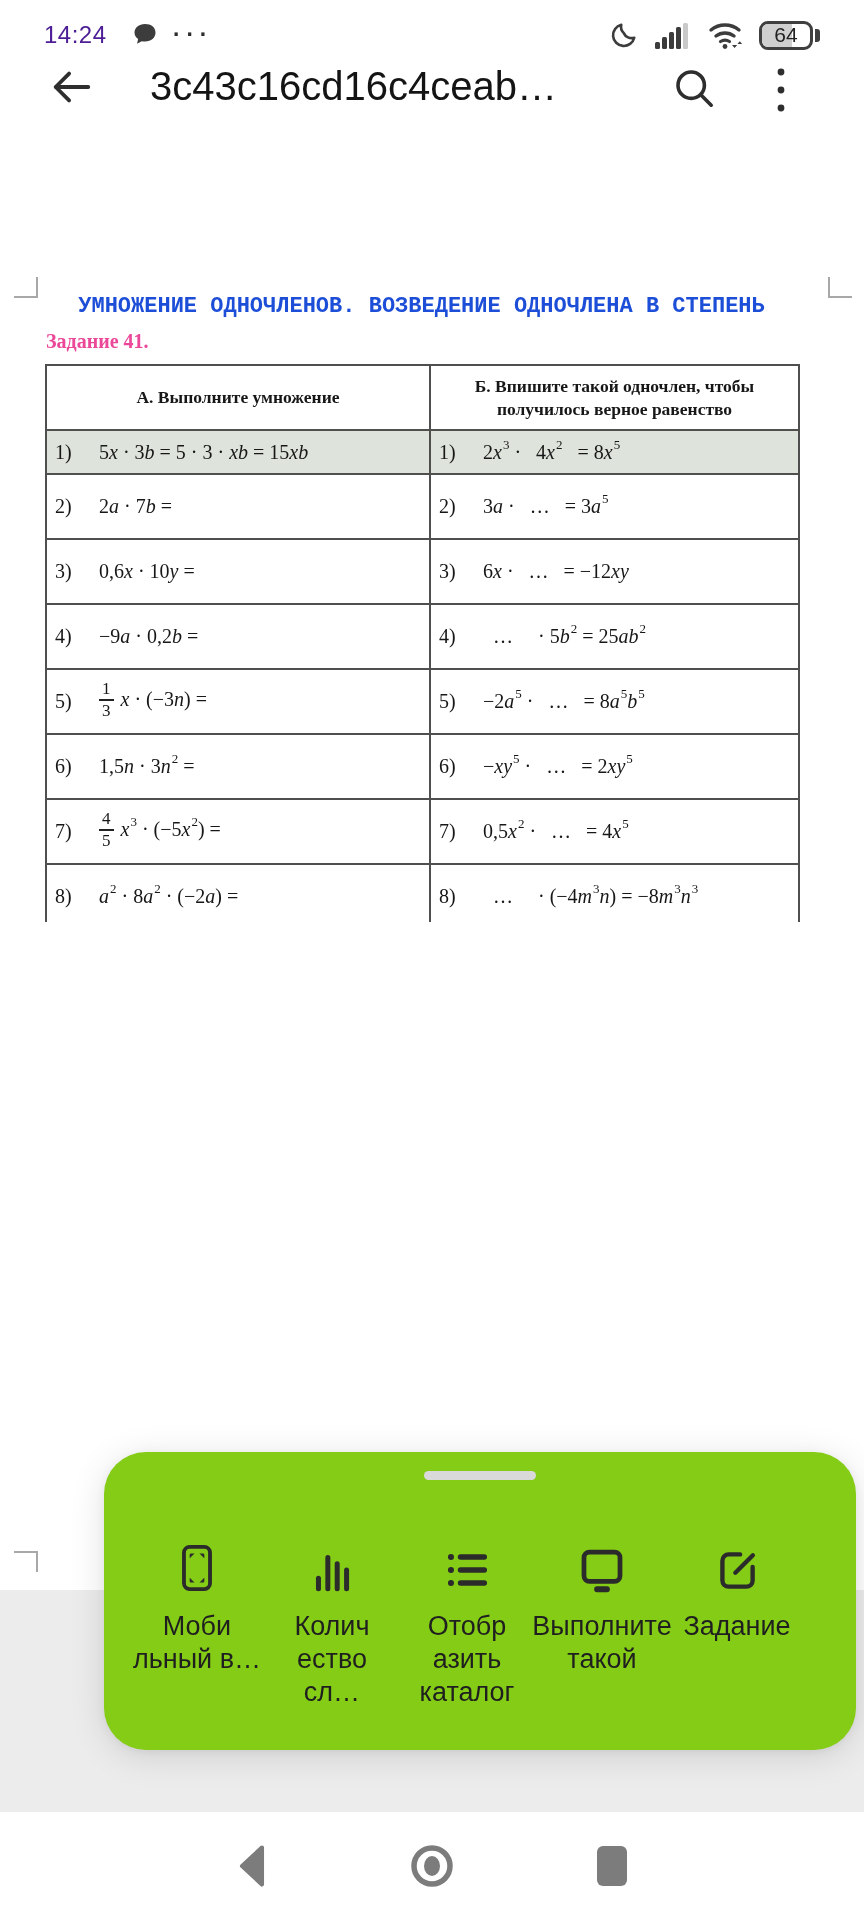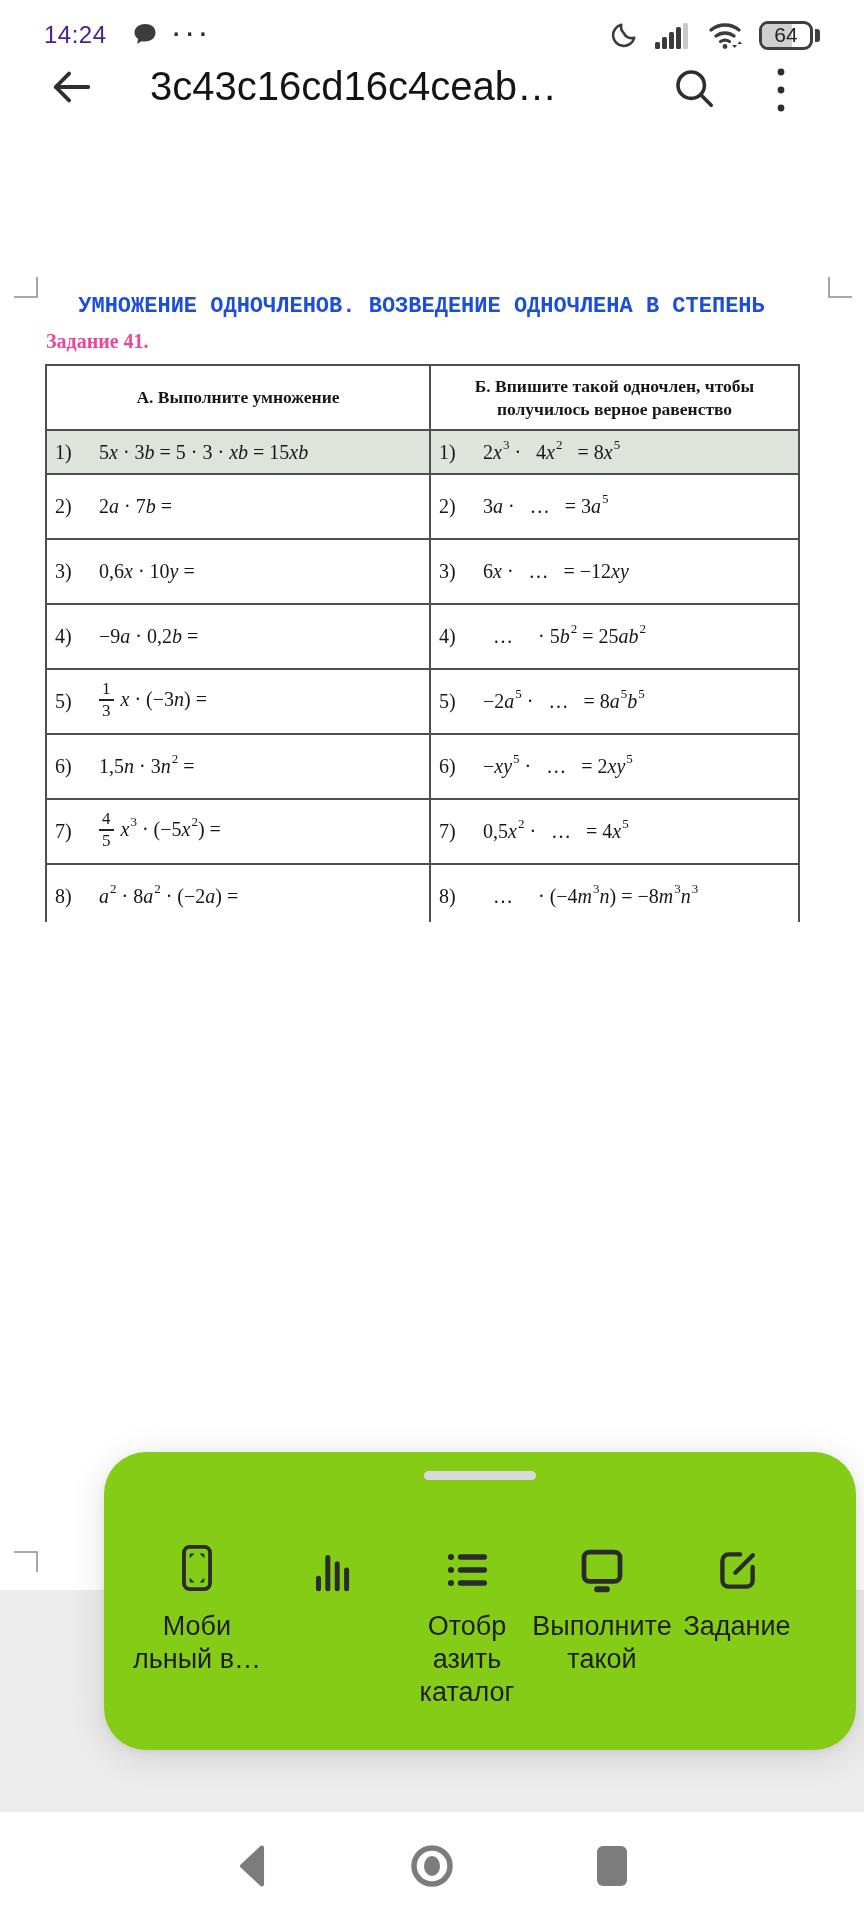--- a/index.html
+++ b/index.html
@@ -340,20 +340,24 @@
         </div>
         <div class="sheet-item">
           <span class="s-icon">
             <svg width="50" height="52" viewBox="0 0 24 24">
               <path d="M5.5 16v5" stroke="#2b2b2b" stroke-width="2.4" stroke-linecap="round"></path>
               <path d="M10 6v15" stroke="#2b2b2b" stroke-width="2.4" stroke-linecap="round"></path>
               <path d="M14.5 9v12" stroke="#2b2b2b" stroke-width="2.4" stroke-linecap="round"></path>
               <path d="M19 12v9" stroke="#2b2b2b" stroke-width="2.4" stroke-linecap="round"></path>
             </svg>
           </span>
+          <div class="s-label">
+            <div>Колич</div>
+            <div>ество сл…</div>
+          </div>
         </div>
         <div class="sheet-item">
           <span class="s-icon">
             <svg width="52" height="52" viewBox="0 0 24 24">
               <circle cx="4.6" cy="6" r="1.4" fill="#2b2b2b"></circle>
               <circle cx="4.6" cy="12" r="1.4" fill="#2b2b2b"></circle>
               <circle cx="4.6" cy="18" r="1.4" fill="#2b2b2b"></circle>
               <path d="M9 6h11M9 12h11M9 18h11" stroke="#2b2b2b" stroke-width="2.5" stroke-linecap="round"></path>
             </svg>
           </span>

